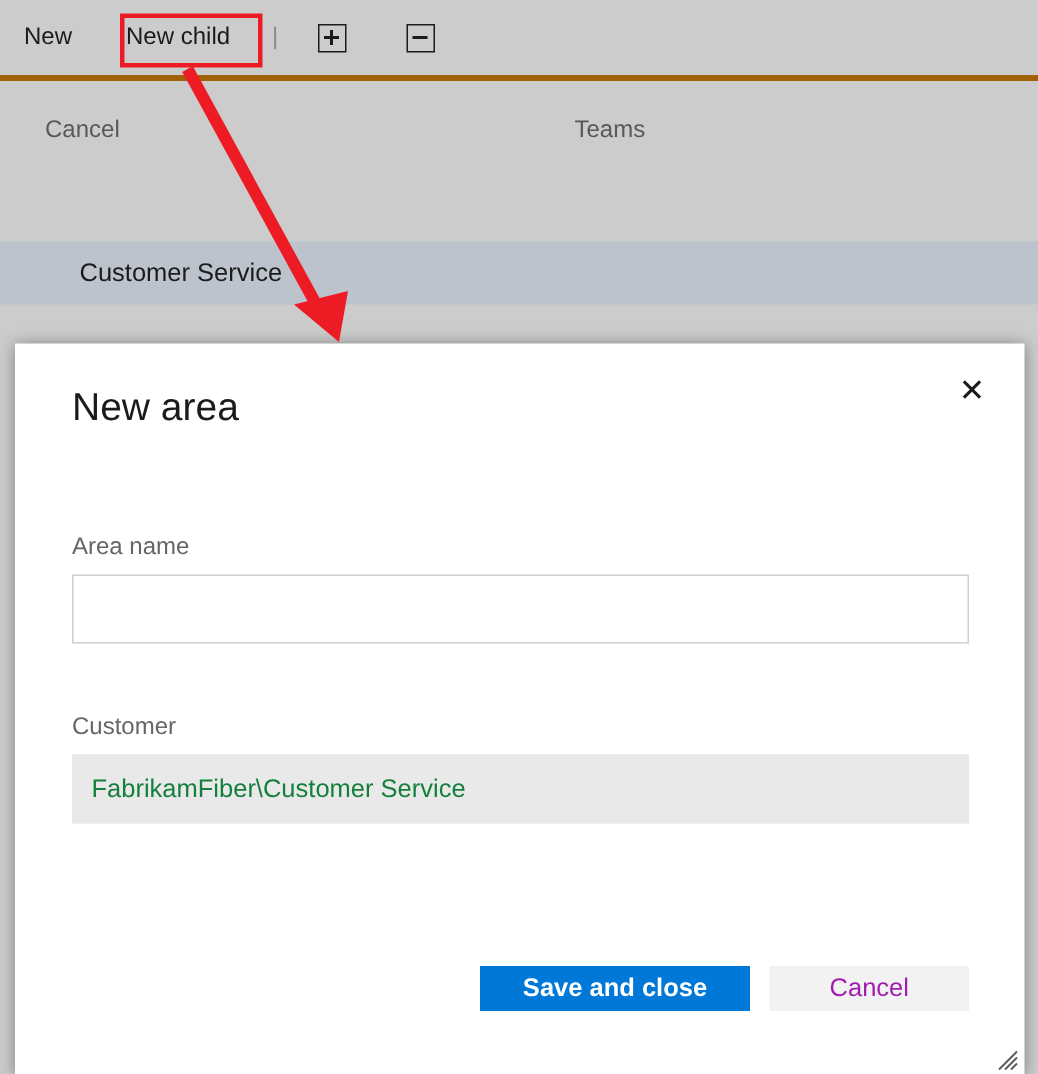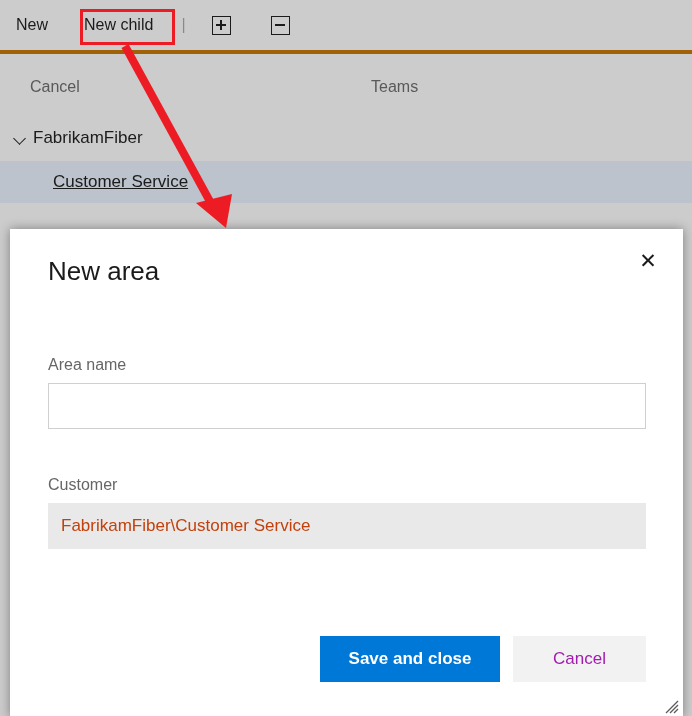--- a/index.html
+++ b/index.html
@@ -75,21 +75,21 @@
     width: 692px; height: 36px;
   }
   .col-areas {
     position: absolute;
     left: 30px; top: 0;
     font-size: 16px;
     color: #595959;
   }
   .col-teams {
     position: absolute;
-    left: 371px; top: 0;
+    left: 383px; top: 0;
     font-size: 16px;
     color: #595959;
   }
 
   
   .tree-row {
     position: absolute;
     left: 0;
     width: 692px;
     height: 42px;
@@ -115,21 +115,21 @@
     width: 8px; height: 8px;
     border-right: 1.6px solid #1b1b1b;
     border-bottom: 1.6px solid #1b1b1b;
     transform: rotate(45deg);
   }
   .node-label {
     font-size: 17px;
     color: #1b1b1b;
     margin-left: 6px;
   }
-  .node-label.indented { margin-left: 53px; text-decoration: underline; }
+  .node-label.indented { margin-left: 53px; }
 
   
   .dialog {
     position: absolute;
     left: 10px;
     top: 216px;
     width: 673px;
     height: 489px;
     background: #ffffff;
     box-shadow: 0 0 10px rgba(0,0,0,0.38);
@@ -178,36 +178,36 @@
     background: #ffffff;
     font-family: "Liberation Sans", sans-serif;
     font-size: 17px;
     color: #1b1b1b;
     padding: 0 12px;
     outline: none;
   }
   .field-input.readonly {
     background: #e9e9e9;
     border: 1px solid #e9e9e9;
-    color: #c2410c;
+    color: #15803d;
   }
 
   .dlg-actions {
     position: absolute;
     left: 0;
     top: 404px;
     width: 673px;
     height: 52px;
     display: flex;
     justify-content: flex-end;
     align-items: center;
     padding-right: 37px;
   }
   .btn {
-    height: 46px;
+    height: 30px;
     border: none;
     font-family: "Liberation Sans", sans-serif;
     font-size: 17px;
     cursor: pointer;
     outline: none;
   }
   .btn-primary {
     background: #0078d7;
     color: #ffffff;
     font-weight: bold;
@@ -261,24 +261,20 @@
     <span class="tb-icon-wrap second">
       <span class="tb-box"></span>
     </span>
   </div>
 
   <div class="col-headers">
     <span class="col-areas">Cancel</span>
     <span class="col-teams">Teams</span>
   </div>
 
-  <div class="tree-row row-root">
-    <span class="chevron"></span>
-    <span class="node-label">FabrikamFiber</span>
-  </div>
 
   <div class="tree-row row-child">
     <span class="node-label indented">Customer Service</span>
   </div>
 
   <div class="dialog">
     <div class="dlg-title">New area</div>
     <div class="dlg-close">✕</div>
 
     <div class="field field-areaname">

